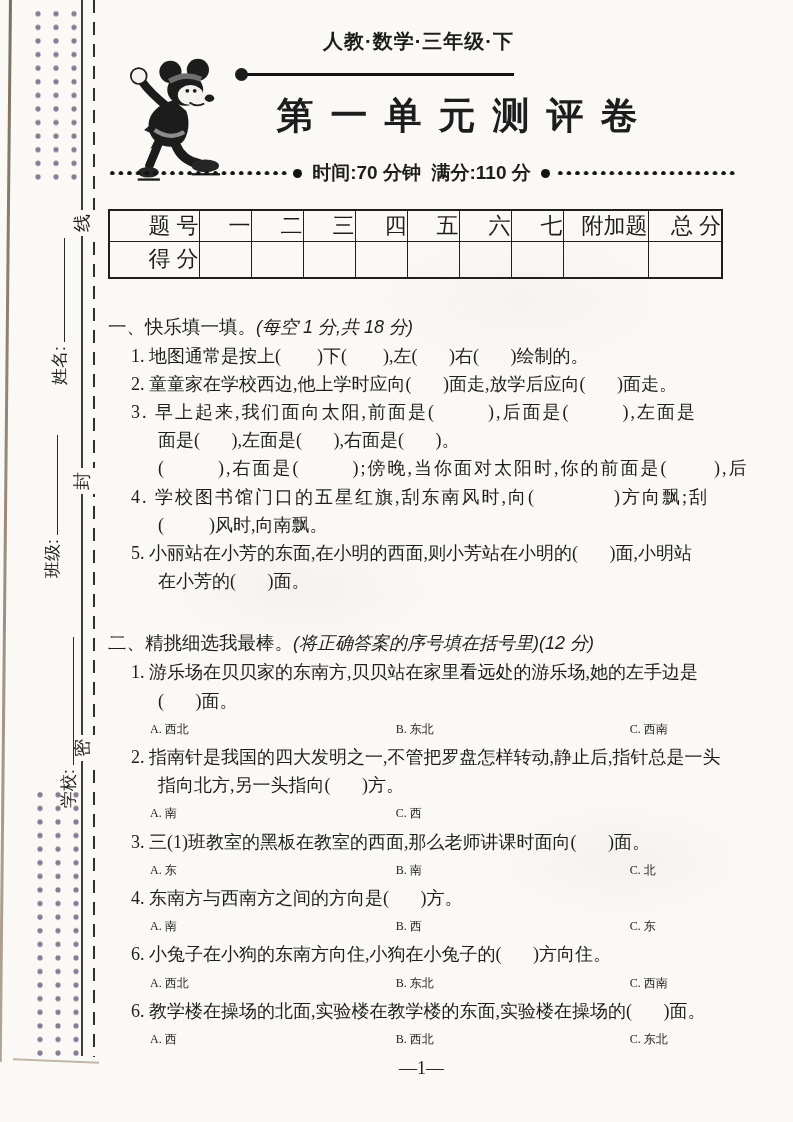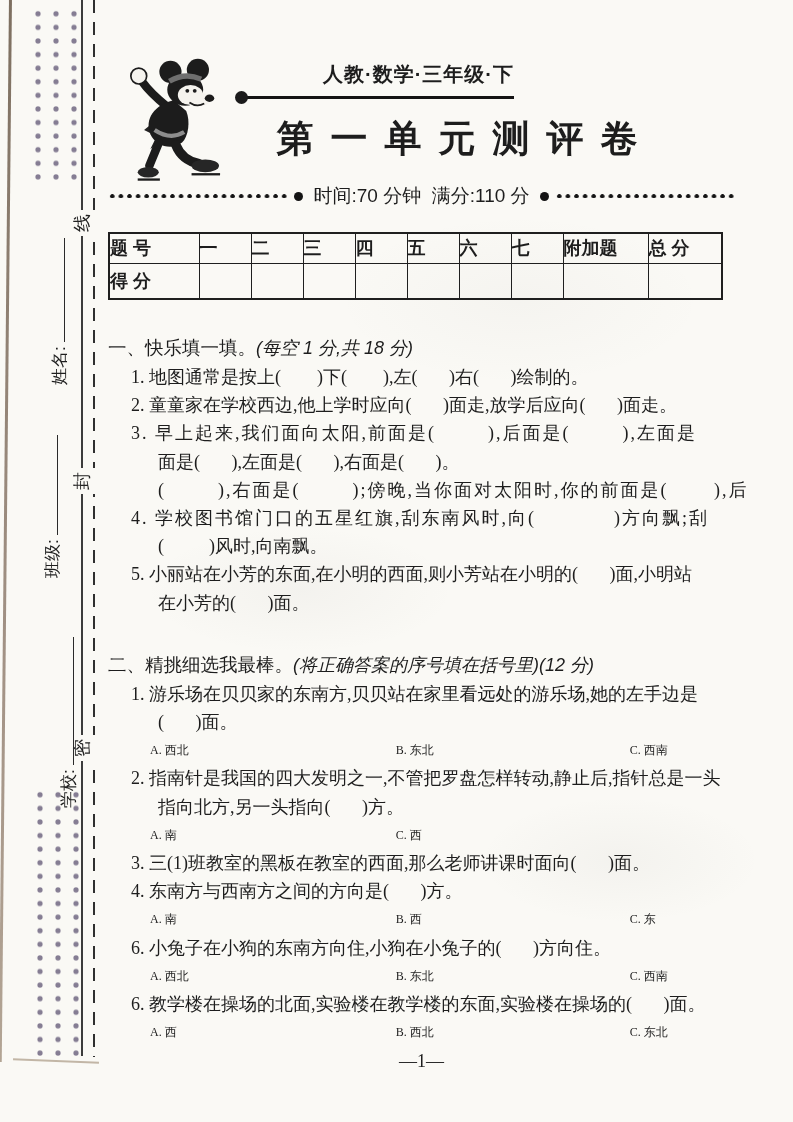--- a/index.html
+++ b/index.html
@@ -66,51 +66,51 @@
   .field-class .blank-line  { width:100px; }
   .field-school .blank-line { width:128px; }
 
   
   .mascot { position:absolute; left:110px; top:56px; width:142px; height:132px; }
 
   
   .content { position:absolute; left:108px; top:0; width:627px; }
 
   .brand-row {
-    margin-top:61px; margin-left:138px; width:268px;
-    border-bottom:3px solid #141414; padding-bottom:8px;
+    margin-top:28px; margin-left:138px; width:268px;
+    border-bottom:3px solid #141414; padding-bottom:18px;
     text-align:right; position:relative;
   }
   .brand-row .brand { font-size:20px; font-weight:bold; letter-spacing:1px; white-space:pre; }
   .brand-ball {
     position:absolute; left:-11px; bottom:-8px; width:13px; height:13px;
     background:#1b1b1b; border-radius:50%;
   }
 
   .main-title {
     margin-top:15px; padding-left:88px; text-align:center;
     font-size:37px; font-weight:bold; letter-spacing:17px; white-space:nowrap;
   }
 
   .meta-row { margin-top:19px; display:flex; align-items:center; }
   .meta-dots {
     flex:1; height:4.6px;
     background-image:radial-gradient(circle, #141414 0 1.9px, transparent 2.5px);
     background-size:8.6px 4.6px; background-position:left center; background-repeat:repeat-x;
   }
   .meta-bigdot { width:9px; height:9px; border-radius:50%; background:#141414; margin:0 6px; flex:none; }
-  .meta-text { font-size:19px; font-weight:normal; white-space:pre; padding:0 4px; }
+  .meta-text { font-size:19px; font-weight:bold; white-space:pre; padding:0 4px; }
 
   table.score-table {
     margin-top:23px; width:613px; border-collapse:collapse; table-layout:fixed;
     border:2.2px solid #1f1f1f;
   }
   table.score-table td {
-    border:1.3px solid #1f1f1f; text-align:left;
-    font-size:18px; font-weight:700; white-space:pre;
+    border:1.3px solid #1f1f1f; text-align:right;
+    font-size:22px; font-weight:400; white-space:pre;
   }
   table.score-table tr.head td { height:30px; }
   table.score-table tr.score td { height:36px; }
 
   .section { margin-top:0; }
   .section-head { margin-top:33px; line-height:30px; font-size:18.5px; white-space:pre; }
   .section-head .sec-title { font-weight:normal; font-family:"Liberation Sans", sans-serif; }
   .section-head .sec-note  { font-style:italic; font-size:18px;margin-top:18px; }
 
   .q-line {
@@ -279,20 +279,25 @@
       </div>
 
       <div class="q-line">2. 指南针是我国的四大发明之一,不管把罗盘怎样转动,静止后,指针总是一头</div>
       <div class="q-line cont">指向北方,另一头指向(       )方。</div>
       <div class="options">
         <span>A. 南</span>
         <span>C. 西</span>
       </div>
 
       <div class="q-line">3. 三(1)班教室的黑板在教室的西面,那么老师讲课时面向(       )面。</div>
+      <div class="options">
+        <span>A. 东</span>
+        <span>B. 南</span>
+        <span>C. 北</span>
+      </div>
 
       <div class="q-line">4. 东南方与西南方之间的方向是(       )方。</div>
       <div class="options">
         <span>A. 南</span>
         <span>B. 西</span>
         <span>C. 东</span>
       </div>
 
       <div class="q-line">6. 小兔子在小狗的东南方向住,小狗在小兔子的(       )方向住。</div>
       <div class="options">

